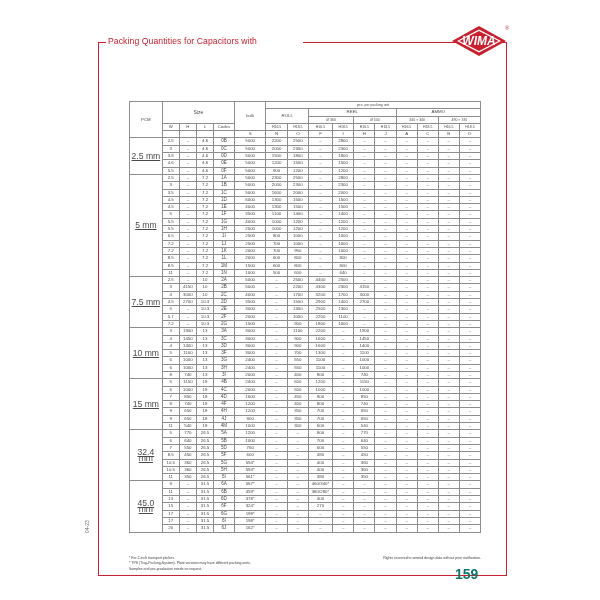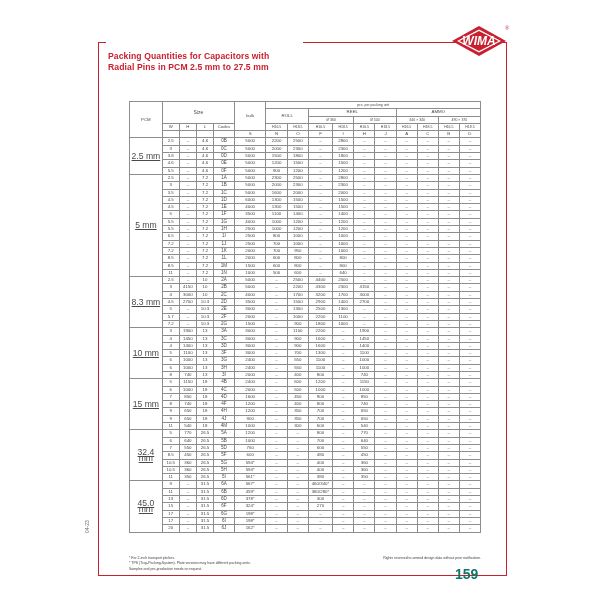--- a/index.html
+++ b/index.html
@@ -16,23 +16,22 @@
   .fl{position:absolute;background:#c9202f;}
   #fl-left{left:0;top:6px;width:1.2px;height:534px;}
   #fl-right{left:408px;top:6px;width:1.2px;height:534px;}
   #fl-bottom{left:0;top:539px;width:409px;height:1.2px;}
   #fl-top-a{left:0;top:6px;width:8px;height:1.2px;}
   #fl-top-b{left:205px;top:6px;width:204px;height:1.2px;}
 
   
   #title{
     position:absolute;left:108px;top:36px;width:230px;
-    color:#c9202f;font-weight:bold;font-size:8.6px;line-height:11px;
+    color:#c9202f;font-weight:normal;font-size:8.6px;line-height:11px;
     letter-spacing:.1px;
-    margin-top:15px;
   }
   #title div{white-space:nowrap;}
 
   
   #logo{position:absolute;left:449px;top:24px;width:60px;height:36px;}
   #logo .reg{position:absolute;right:0;top:1px;font-size:5px;color:#c9202f;}
 
   
   #tbl{position:absolute;left:129px;top:101px;width:352px;
        border-collapse:collapse;font-size:4.4px;}
@@ -71,21 +70,20 @@
 <div id="frame">
   <div class="fl" id="fl-left"></div>
   <div class="fl" id="fl-right"></div>
   <div class="fl" id="fl-bottom"></div>
   <div class="fl" id="fl-top-a"></div>
   <div class="fl" id="fl-top-b"></div>
 </div>
 
 <div id="title">
   <div>Packing Quantities for Capacitors with</div>
-  <div>Radial Pins in PCM 2.5 mm to 27.5 mm</div>
 </div>
 
 <div id="logo">
   <svg width="60" height="36" viewBox="0 0 60 36">
     <polygon points="30,2 57,17 30,32 3,17" fill="#c9202f"></polygon>
     <polygon points="30,5.5 52,17 30,28.5 8,17" fill="#ffffff"></polygon>
     <polygon points="30,7 49.5,17 30,27 10.5,17" fill="#c9202f"></polygon>
     <text x="30" y="21.4" text-anchor="middle" font-family="Liberation Sans, sans-serif" font-size="12" font-weight="bold" font-style="italic" fill="#ffffff">WIMA</text>
   </svg>
   <span class="reg">®</span>
@@ -464,21 +462,21 @@
         <td class="colNum dash">–</td>
         <td class="colNum">640</td>
         <td class="colNum dash">–</td>
         <td class="colNum dash">–</td>
         <td class="colNum dash">–</td>
         <td class="colNum dash">–</td>
         <td class="colNum dash">–</td>
         <td class="colNum dash">–</td>
       </tr>
       <tr class="grp-top">
-        <td class="pcmcell pcmcol" rowspan="7">8.3 mm</td>
+        <td class="pcmcell pcmcol" rowspan="7">7.5 mm</td>
         <td class="colW">2.5</td>
         <td class="colH">–</td>
         <td class="colL">10</td>
         <td class="code colC">2A</td>
         <td class="colS">5000</td>
         <td class="colNum dash">–</td>
         <td class="colNum">2500</td>
         <td class="colNum">4400</td>
         <td class="colNum">2500</td>
         <td class="colNum dash">–</td>

